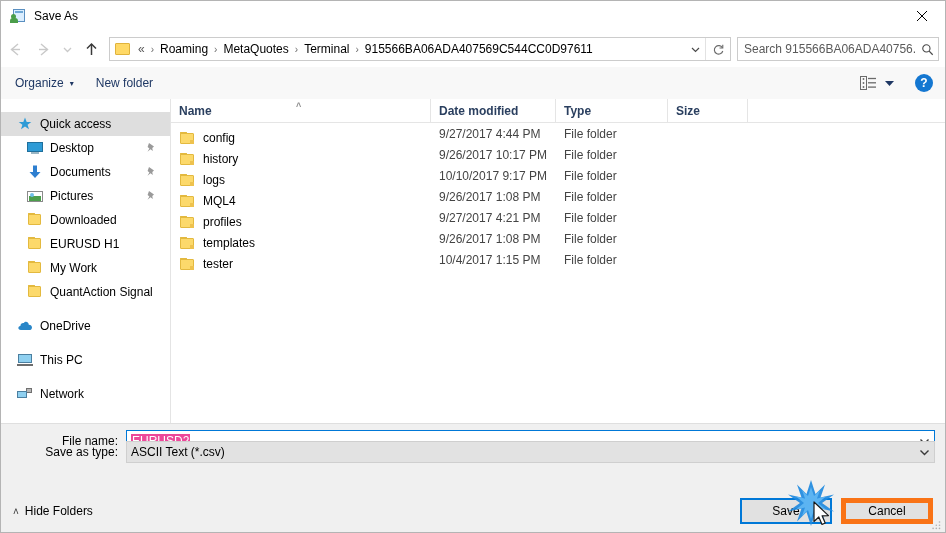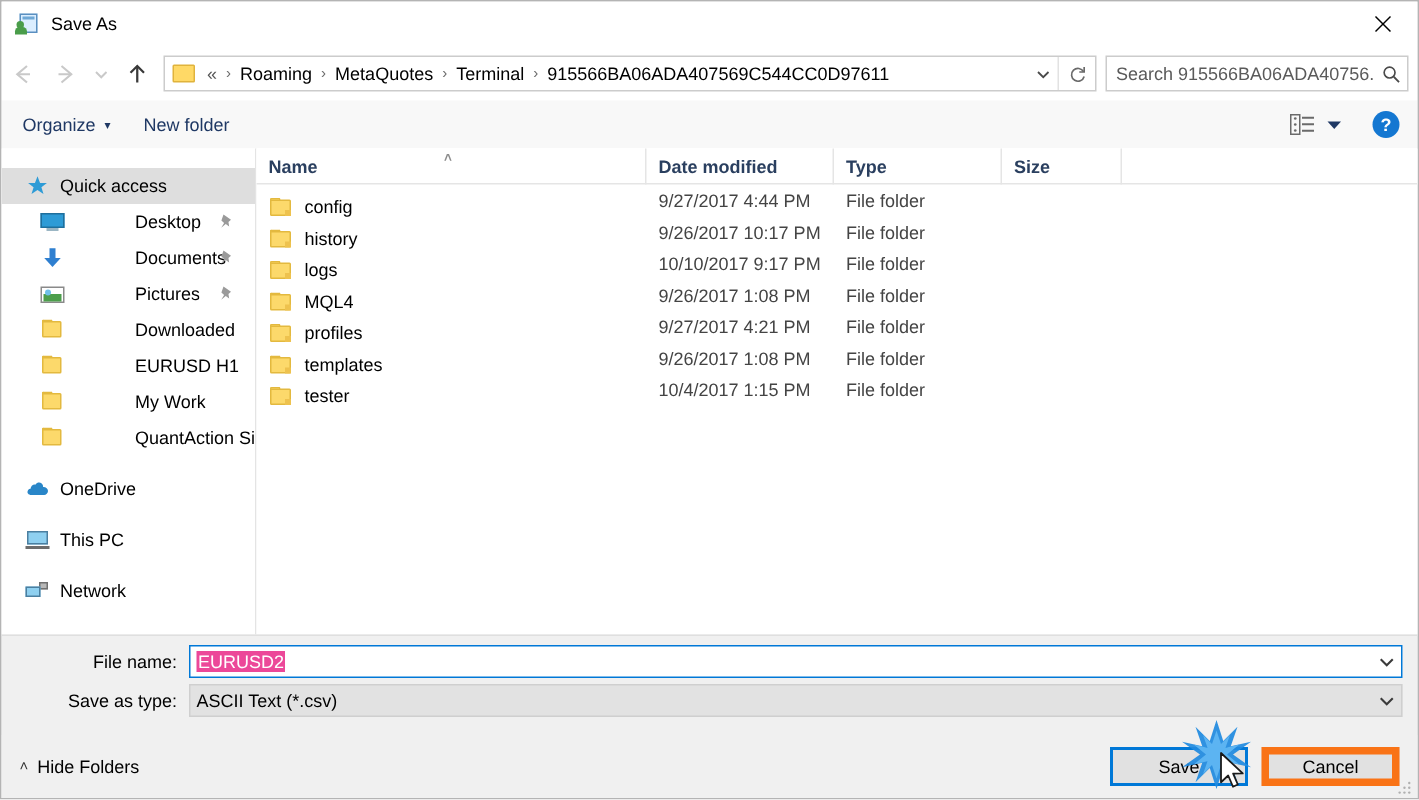--- a/index.html
+++ b/index.html
@@ -259,21 +259,21 @@
     height: 24px;
     display: flex;
     align-items: center;
     padding-left: 16px;
     font-size: 12px;
     color: #000;
     position: relative;
     white-space: nowrap;
     box-sizing: border-box;
   }
-  .side-item.lvl1 { padding-left: 26px; gap: 40px; }
+  .side-item.lvl1 { padding-left: 26px; }
   .side-item.selected { background: #dedede; }
   .side-item.gap { margin-top: 10px; }
   .side-ico {
     width: 16px; height: 16px;
     margin-right: 7px;
     flex: none;
     position: relative;
   }
   .side-label { overflow: hidden; }
   .pin {
@@ -457,21 +457,21 @@
   }
   .formrow {
     position: absolute;
     left: 0;
     width: 100%;
     height: 22px;
     display: flex;
     align-items: center;
   }
   .formrow.r1 { top: 6px; }
-  .formrow.r2 { top: 32px; }
+  .formrow.r2 { top: 17px; }
   .flabel {
     width: 125px;
     text-align: right;
     padding-right: 8px;
     font-size: 12px;
     color: #000;
     box-sizing: border-box;
     flex: none;
   }
   .combo {

